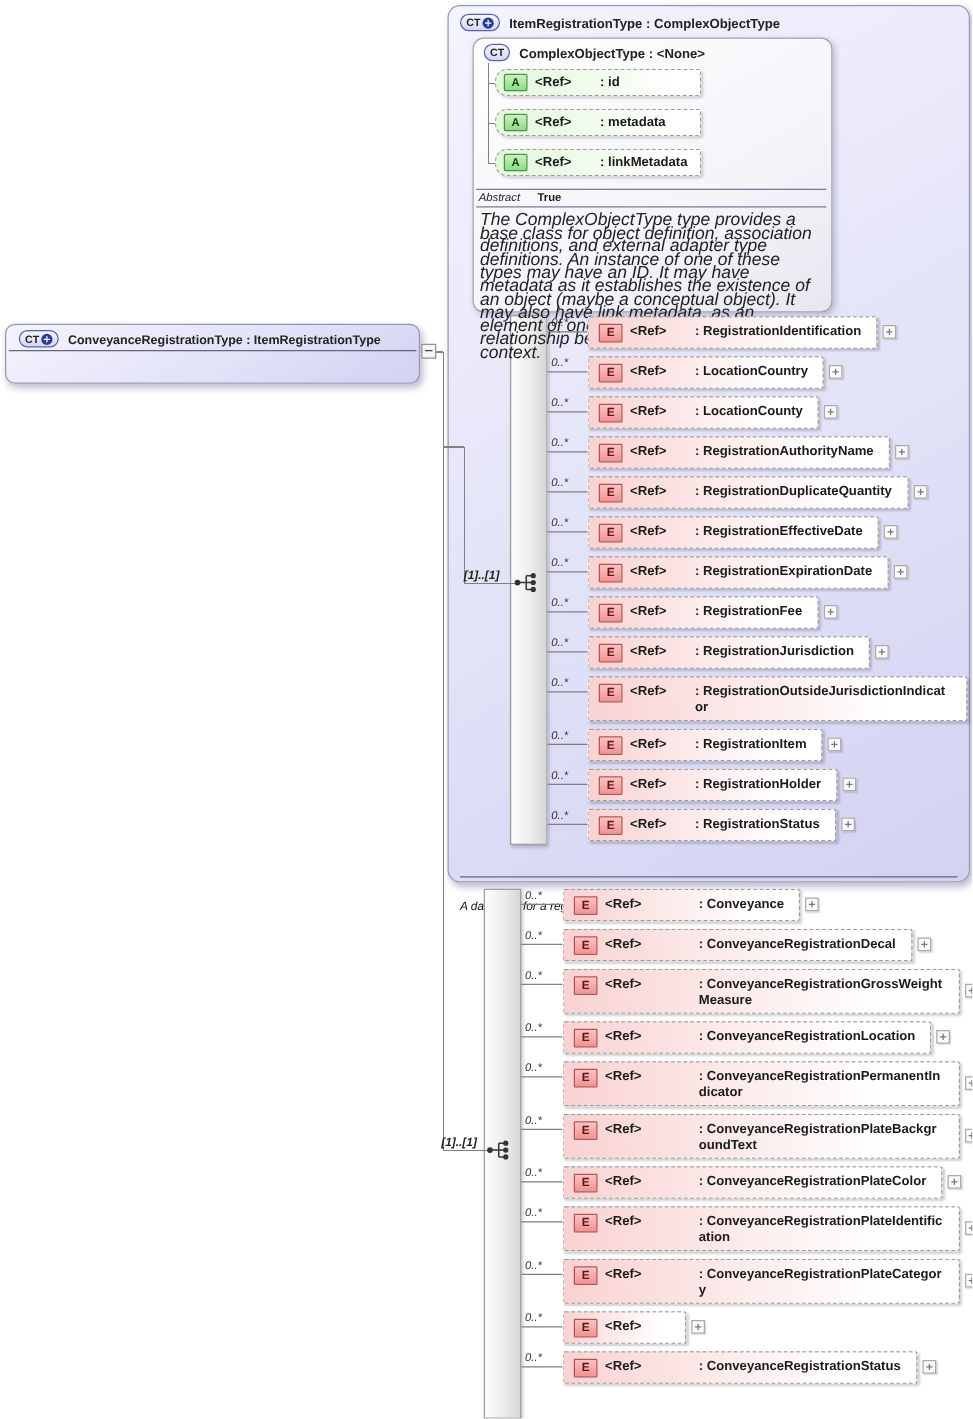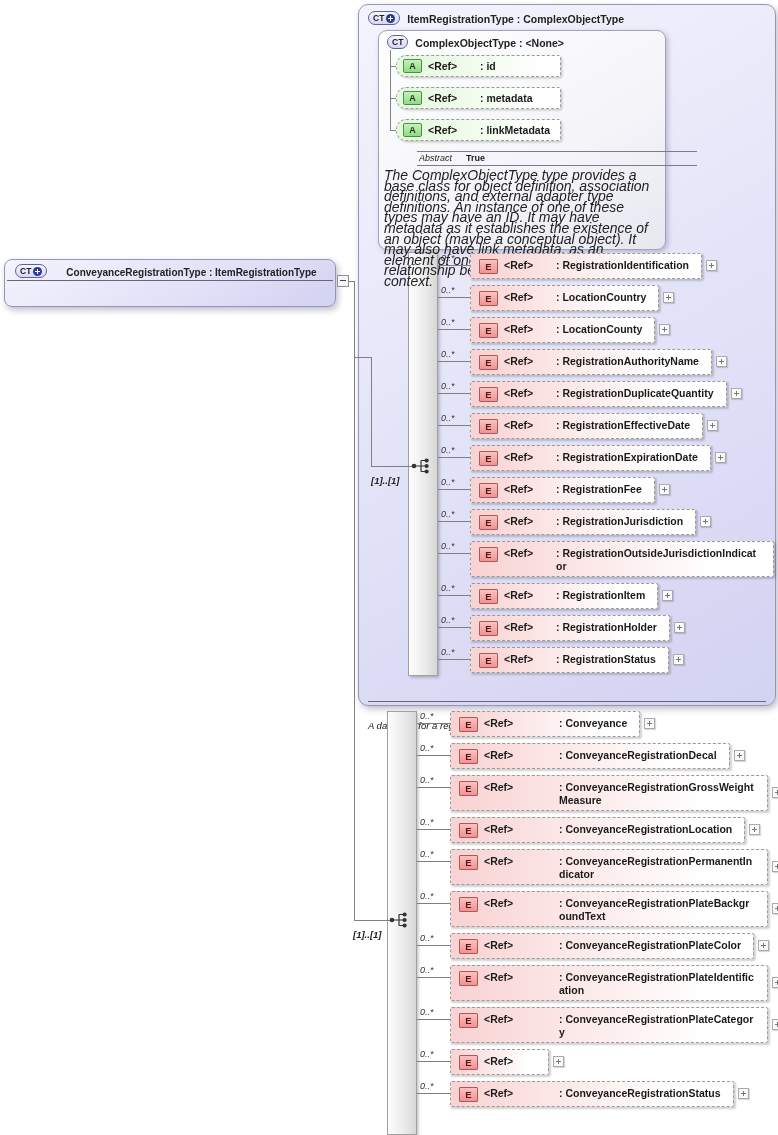--- a/index.html
+++ b/index.html
@@ -43,39 +43,38 @@
   .aicon{
     width:17px;height:12px;flex:none;margin-right:6px;border:1px solid #4a8f4a;border-radius:2px;
     background:linear-gradient(#caf0ba,#8edc86);display:inline-flex;align-items:center;justify-content:center;
     font-size:9px;font-weight:bold;color:#163a16;
   }
   .aname{min-width:70px;}
   
   .abstract{
     position:absolute;left:381px;top:151px;width:276px;
     border-top:1px solid #7a7a96;border-bottom:1px solid #7a7a96;
-    padding:1px 2px 2px 2px;font-size:9px;margin-left:36px;
+    padding:1px 2px 2px 2px;font-size:9px;
   }
   .abstract .lab{font-style:italic;color:#222;}
   .abstract .val{font-weight:bold;margin-left:14px;}
   .innerdesc{
     position:absolute;left:384px;top:170px;width:272px;
     font-style:italic;font-size:14px;line-height:10.6px;color:#222;
   }
   
   .seqbar{
     position:absolute;width:30px;border:1px solid #a0a0a0;box-sizing:border-box;
     background:linear-gradient(90deg,#fdfdfd 0%,#ececec 55%,#d6d6d6 100%);
     box-shadow:1.5px 1.5px 3px rgba(0,0,0,.25);
   }
   .seqicon{position:absolute;z-index:6;}
   .seqcard{
     position:absolute;z-index:6;font-size:9.5px;font-weight:bold;font-style:italic;color:#222;
     white-space:nowrap;
-    margin-top:20px;
   }
   .mini{
     position:absolute;width:12px;height:12px;border:1px solid #909090;background:#f4f4fa;
     box-sizing:border-box;z-index:6;
   }
   .mini::before{content:"";position:absolute;left:2px;right:2px;top:4px;height:1px;background:#444;}
   
   .rows{position:absolute;z-index:5;}
   .erow{position:relative;margin-bottom:6px;}
   .erow::before{content:"";position:absolute;top:12px;height:1px;background:#808080;}
@@ -193,21 +192,21 @@
     <span class="lab">Abstract</span><span class="val">True</span>
   </div>
   <div class="innerdesc" style="z-index:5;">The ComplexObjectType type provides a base class for object definition, association definitions, and external adapter type definitions. An instance of one of these types may have an ID. It may have metadata as it establishes the existence of an object (maybe a conceptual object). It may also have link metadata, as an element of one of these types establishes a relationship between its value and its context.</div>
 
   <div id="leftbox" class="bigbox">
     <div class="hdr">
       <span class="ctbadge">
         <span>CT</span>
         <span class="ctplus"></span>
       </span>
-      <span class="title" style="font-size:10px;margin-left:12px;">ConveyanceRegistrationType : ItemRegistrationType</span>
+      <span class="title" style="font-size:10px;">ConveyanceRegistrationType : ItemRegistrationType</span>
     </div>
   </div>
 
   <div id="handle" class="mini"></div>
 
   <div id="bar-top" class="seqbar"></div>
   <div id="bar-bottom" class="seqbar"></div>
 
   <div id="seqcard-top" class="seqcard">[1]..[1]</div>
   <div id="seqcard-bottom" class="seqcard">[1]..[1]</div>

